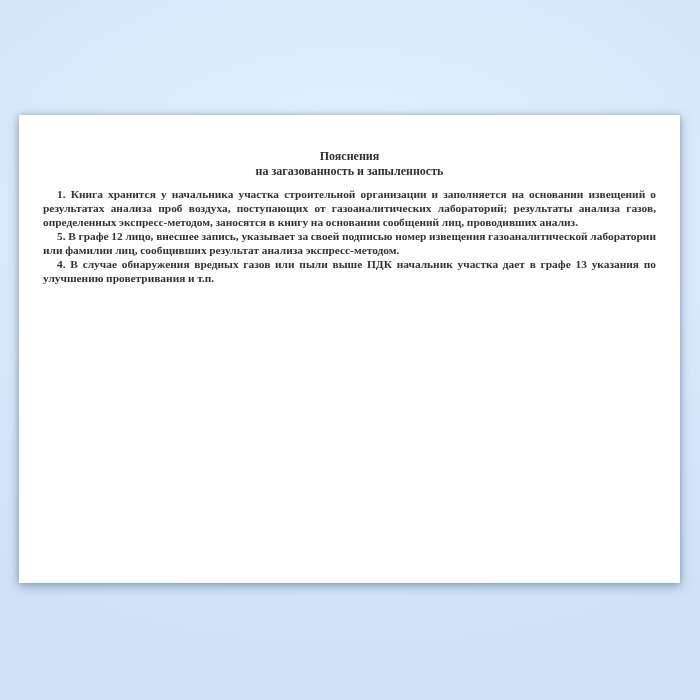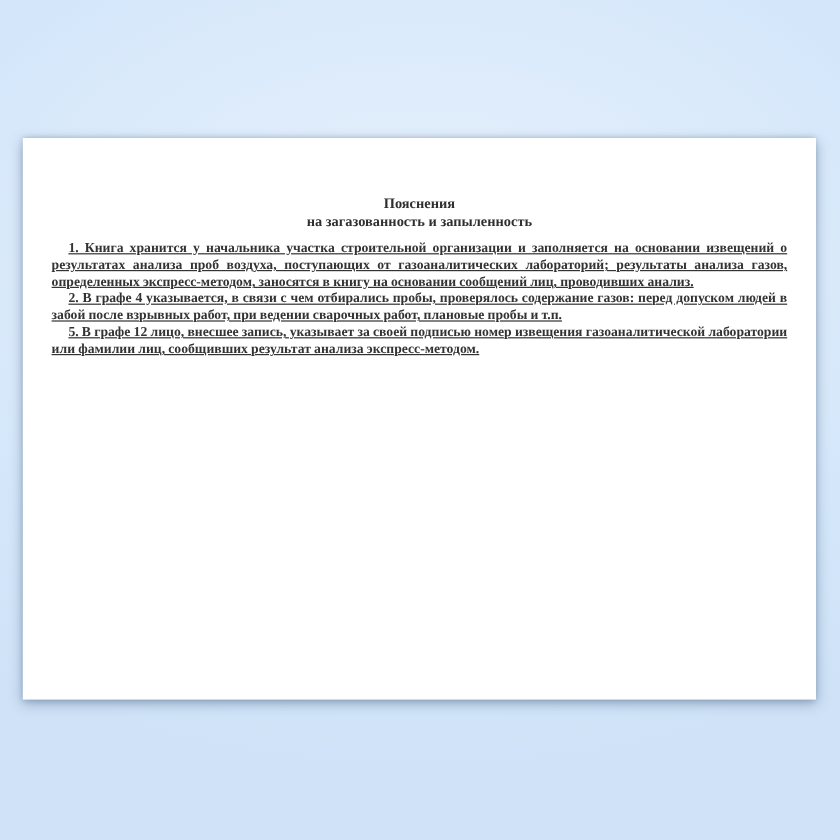--- a/index.html
+++ b/index.html
@@ -17,33 +17,32 @@
   }
   .page {
     position: absolute;
     left: 19px;
     top: 115px;
     width: 661px;
     height: 468px;
     background: #ffffff;
     box-shadow: 0 3px 10px rgba(70, 95, 130, 0.50), 0 0 4px rgba(70, 95, 130, 0.28);
     box-sizing: border-box;
-    padding: 47px 24px 0 24px;
+    padding: 34px 24px 0 24px;
     color: #333333;
   }
   .doc-title {
     text-align: center;
     font-weight: bold;
     font-size: 12px;
     line-height: 14.5px;
     color: #2f2f2f;
   }
   .doc-body {
     margin-top: 9px;
-    text-decoration: underline;
   }
   .doc-body p {
     margin: 0;
     text-align: justify;
     text-indent: 14px;
     font-weight: bold;
     font-size: 11.4px;
     line-height: 14px;
     color: #333333;
     word-spacing: -0.2px;
@@ -52,16 +51,16 @@
 </head>
 <body>
 
 <div class="page">
   <div class="doc-title">
     <div>Пояснения</div>
     <div>на загазованность и запыленность</div>
   </div>
   <div class="doc-body">
     <p>1. Книга хранится у начальника участка строительной организации и заполняется на основании извещений о результатах анализа проб воздуха, поступающих от газоаналитических лабораторий; результаты анализа газов, определенных экспресс-методом, заносятся в книгу на основании сообщений лиц, проводивших анализ.</p>
-    <p>2. В графе 4 указывается, в связи с чем отбирались пробы, проверялось содержание газов: перед допуском людей в забой после взрывных работ, при ведении сварочных работ, плановые пробы и т.п.</p>
     <p>5. В графе 12 лицо, внесшее запись, указывает за своей подписью номер извещения газоаналитической лаборатории или фамилии лиц, сообщивших результат анализа экспресс-методом.</p>
+    <p>4. В случае обнаружения вредных газов или пыли выше ПДК начальник участка дает в графе 13 указания по улучшению проветривания и т.п.</p>
   </div>
 </div>
 
 </body></html>

